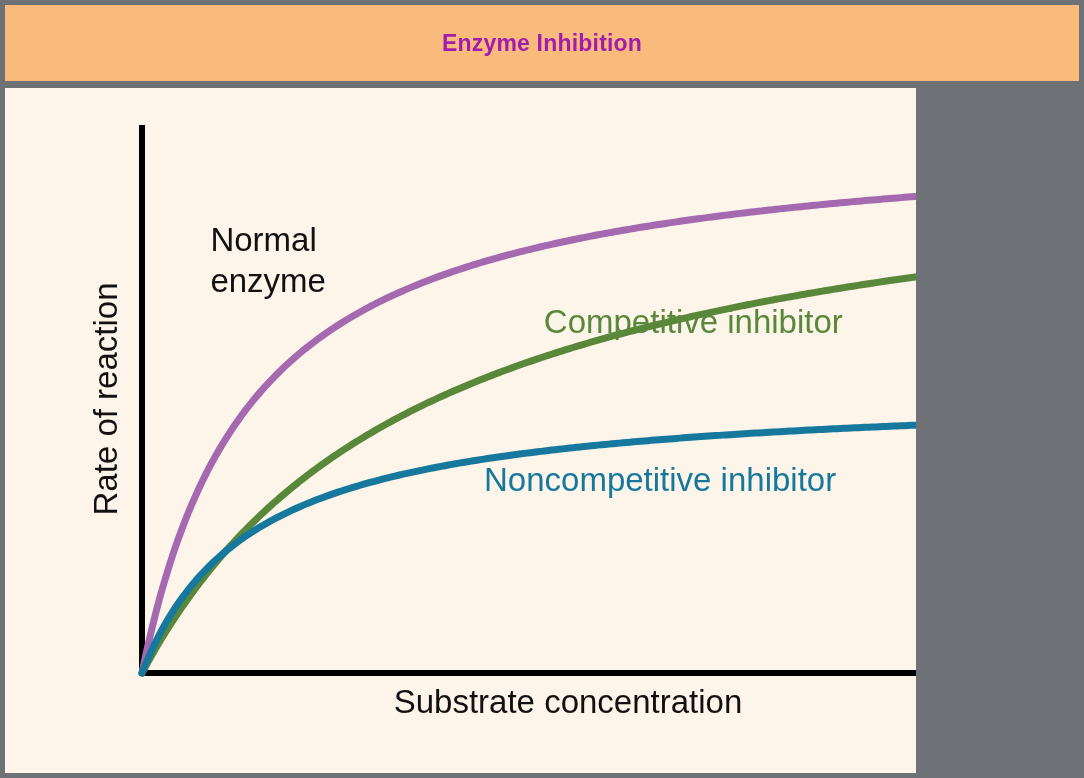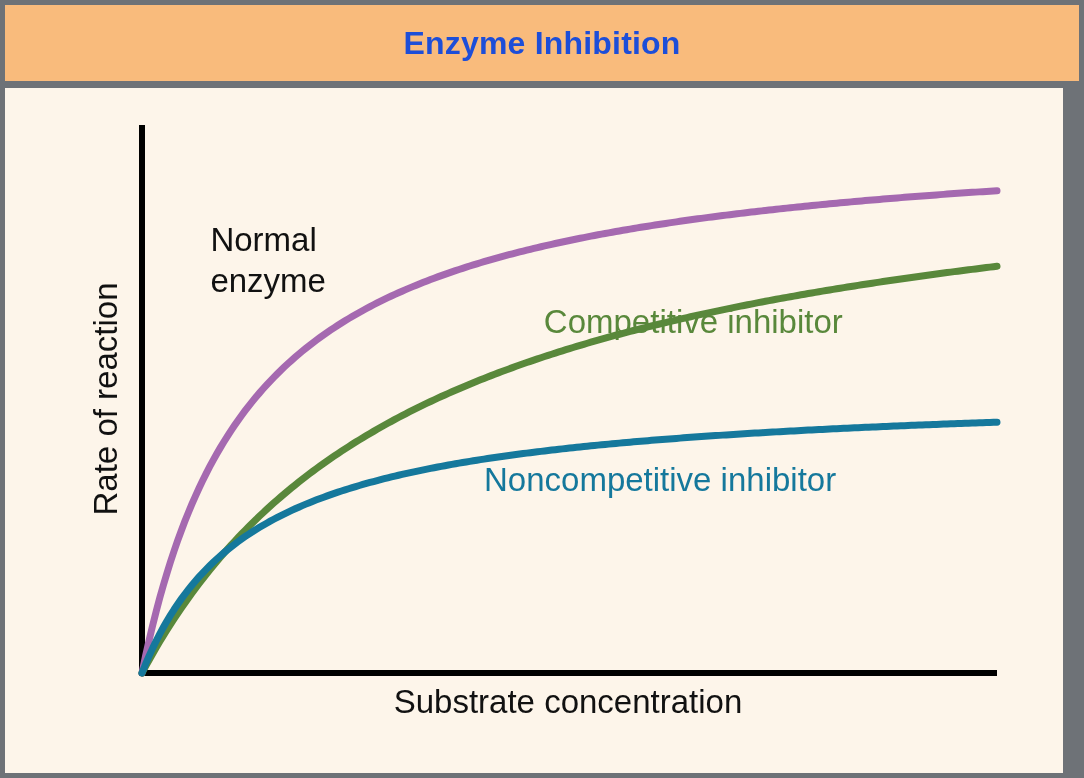--- a/index.html
+++ b/index.html
@@ -26,31 +26,31 @@
     top: 5px;
     width: 1074px;
     height: 76px;
     background: #f9bb7c;
     display: flex;
     align-items: center;
     justify-content: center;
     box-sizing: border-box;
   }
   #title-text {
-    font-size: 32px;
+    font-size: 23px;
     font-weight: bold;
-    color: #1d4ed8;
+    color: #a21caf;
     letter-spacing: 0.2px;
     line-height: 1;
   }
   #plot-panel {
     position: absolute;
     left: 5px;
     top: 88px;
-    width: 1058px;
+    width: 911px;
     height: 685px;
     background: #fdf5ea;
     box-sizing: border-box;
     overflow: hidden;
   }
   #plot-svg {
     position: absolute;
     left: 0;
     top: 0;
     width: 1074px;

